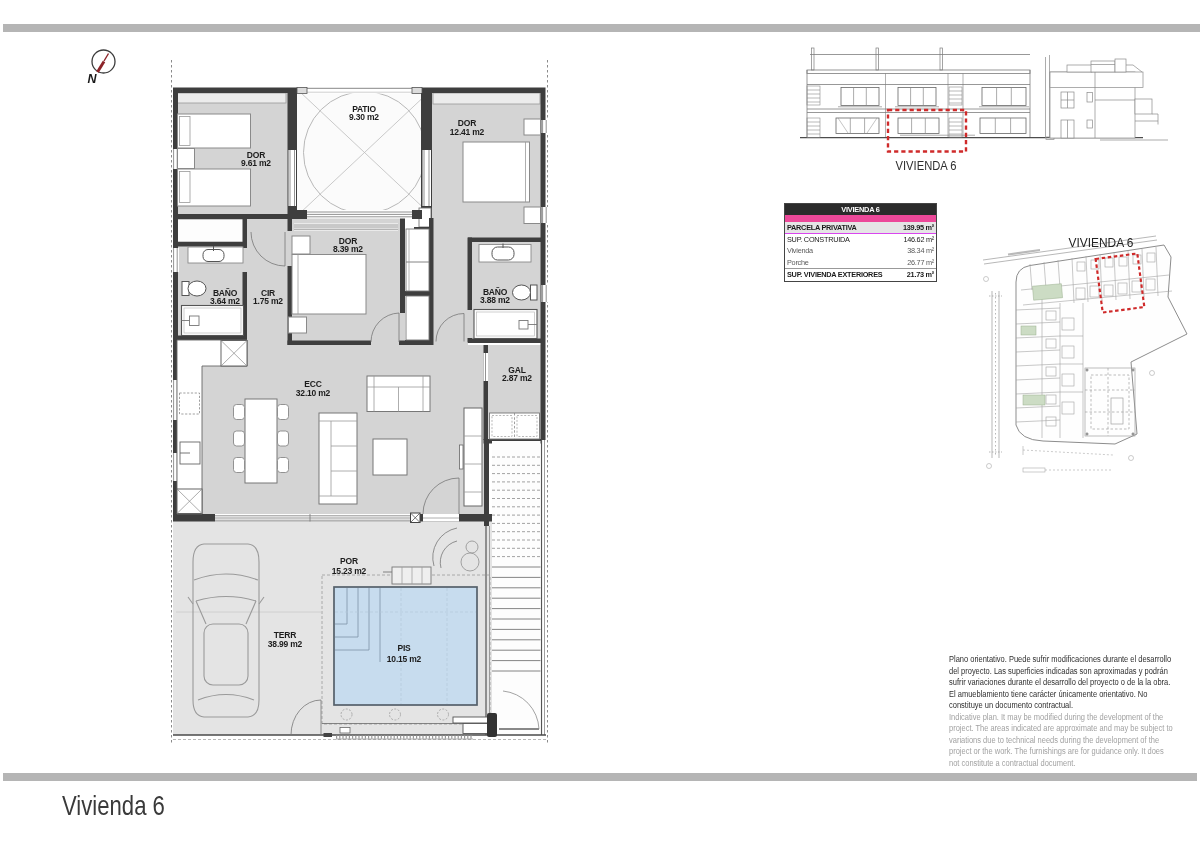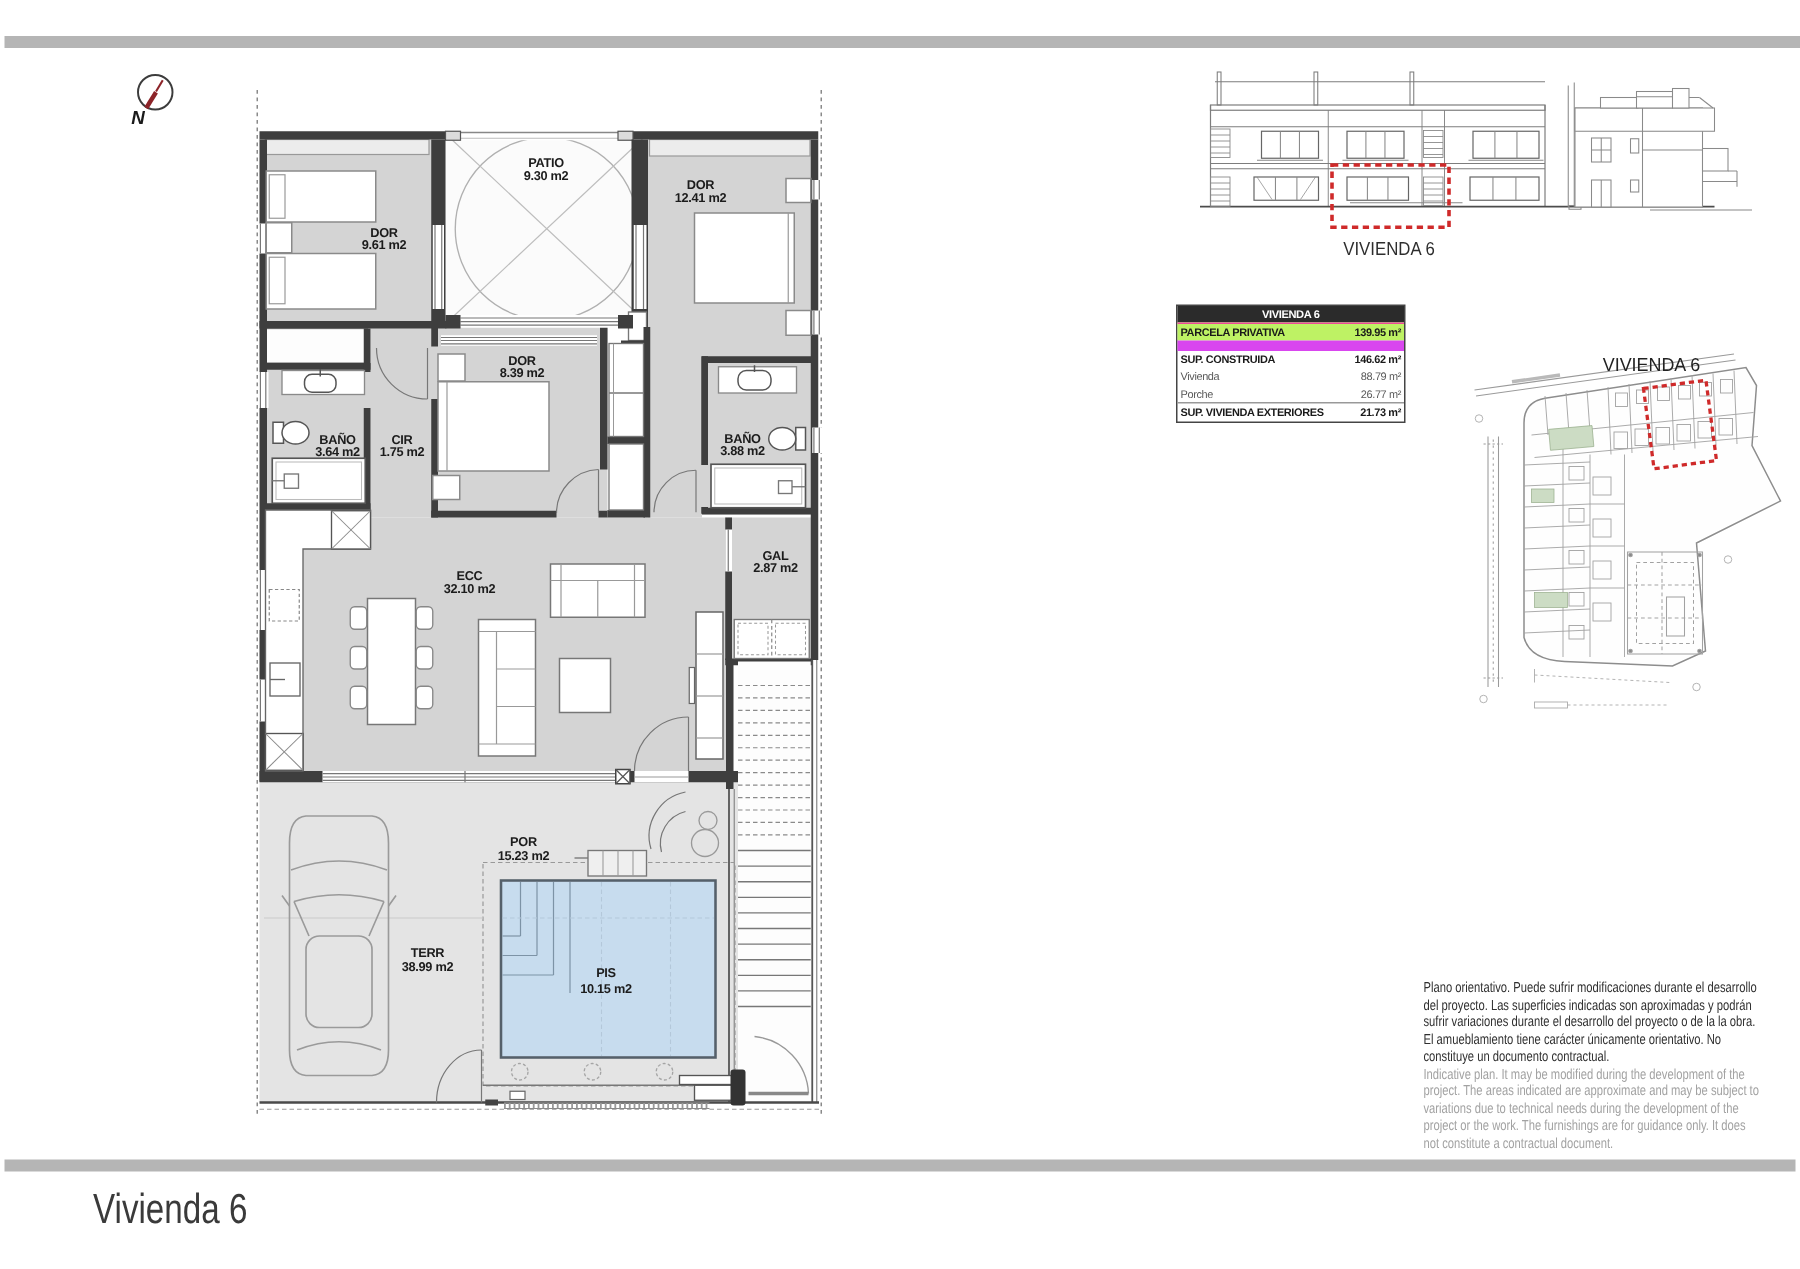--- a/index.html
+++ b/index.html
@@ -15,33 +15,33 @@
 <div class="abs" style="left:3px;top:24px;width:1197px;height:8px;background:#b5b5b5"></div>
 
 <div class="abs" style="left:3px;top:773px;width:1194px;height:8px;background:#b5b5b5"></div>
 
 <div class="abs" style="left:62px;top:790px;font-size:28px;color:#3a3a3a;transform:scaleX(0.79);transform-origin:0 0;white-space:nowrap">Vivienda 6</div>
 
 <div class="abs" style="left:784px;top:203px;width:151px;border:1px solid #444;font-size:7.3px;letter-spacing:-0.25px;color:#1a1a1a;background:#fff">
 
   <div style="background:#2b2b2b;color:#fff;font-weight:bold;text-align:center;height:11px;line-height:11px;font-size:7.4px">VIVIENDA 6</div>
 
-  <div style="display:flex;background:#bef264;border-top:1px solid #ec4899;height:11px;line-height:11px;font-weight:bold">
+  <div style="display:flex;background:#e5e5e5;border-top:7px solid #ec4899;height:11px;line-height:11px;font-weight:bold">
       <span style="padding-left:2px">PARCELA PRIVATIVA</span>
       <span style="margin-left:auto;padding-right:2px">139.95 m²</span>
     </div>
 
-  <div style="display:flex;border-top:7px solid #d946ef;height:11px;line-height:11px;font-weight:bold">
+  <div style="display:flex;border-top:1px solid #d946ef;height:11px;line-height:11px;font-weight:normal">
       <span style="padding-left:2px">SUP. CONSTRUIDA</span>
       <span style="margin-left:auto;padding-right:2px">146.62 m²</span>
     </div>
 
   <div style="display:flex;height:11.5px;line-height:11.5px;color:#5a5a5a">
       <span style="padding-left:2px">Vivienda</span>
-      <span style="margin-left:auto;padding-right:2px">88.79 m²</span>
+      <span style="margin-left:auto;padding-right:2px">38.34 m²</span>
     </div>
 
   <div style="display:flex;height:11.5px;line-height:11.5px;color:#5a5a5a">
       <span style="padding-left:2px">Porche</span>
       <span style="margin-left:auto;padding-right:2px">26.77 m²</span>
     </div>
 
   <div style="display:flex;border-top:1px solid #999;height:12px;line-height:12px;font-weight:bold">
       <span style="padding-left:2px">SUP. VIVIENDA EXTERIORES</span>
       <span style="margin-left:auto;padding-right:2px">21.73 m²</span>

